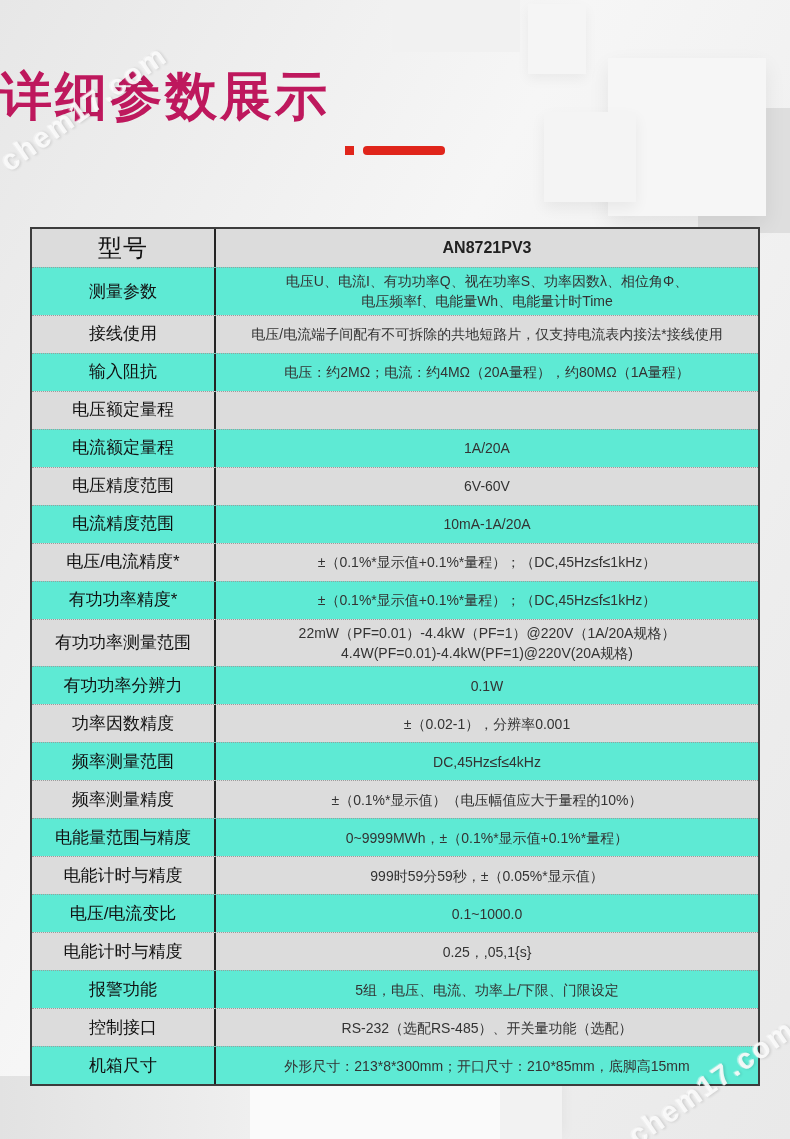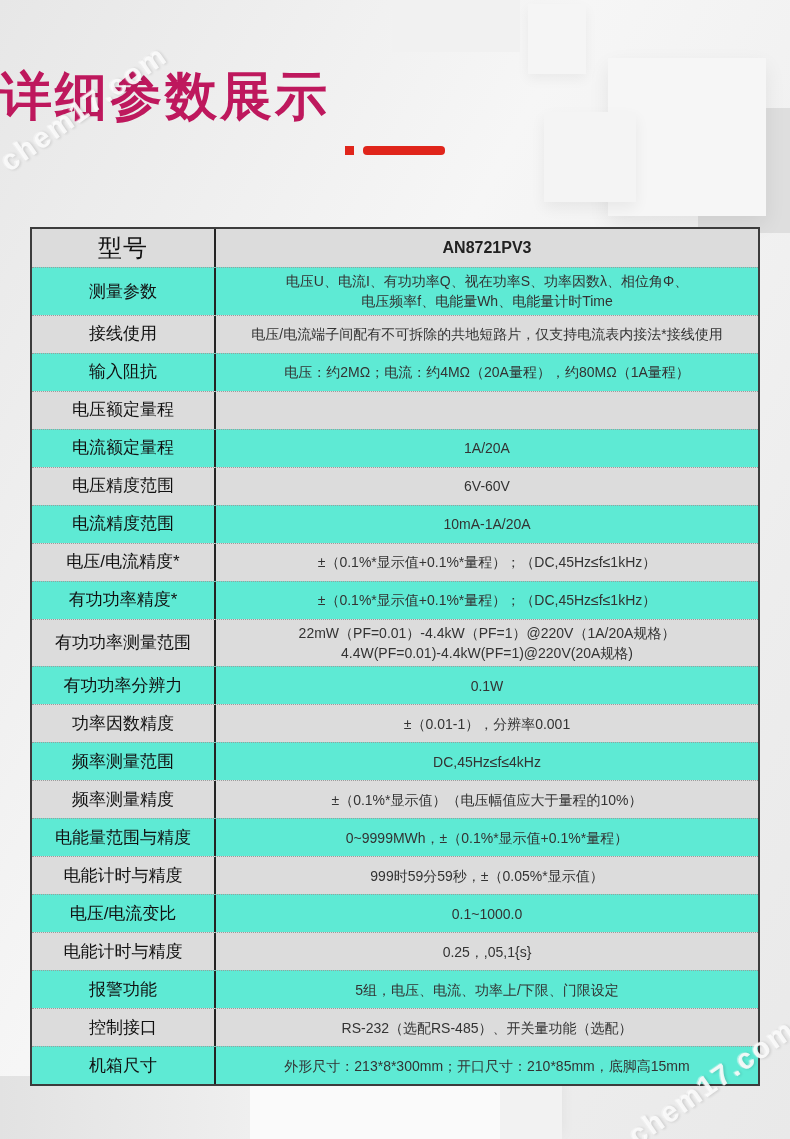--- a/index.html
+++ b/index.html
@@ -148,21 +148,21 @@
     <div class="cell label">有功功率测量范围</div>
     <div class="cell value">22mW（PF=0.01）-4.4kW（PF=1）@220V（1A/20A规格）
 4.4W(PF=0.01)-4.4kW(PF=1)@220V(20A规格)</div>
   </div>
   <div class="row">
     <div class="cell label">有功功率分辨力</div>
     <div class="cell value">0.1W</div>
   </div>
   <div class="row">
     <div class="cell label">功率因数精度</div>
-    <div class="cell value">±（0.01-1），分辨率0.001</div>
+    <div class="cell value">±（0.02-1），分辨率0.001</div>
   </div>
   <div class="row">
     <div class="cell label">频率测量范围</div>
     <div class="cell value">DC,45Hz≤f≤4kHz</div>
   </div>
   <div class="row">
     <div class="cell label">频率测量精度</div>
     <div class="cell value">±（0.1%*显示值）（电压幅值应大于量程的10%）</div>
   </div>
   <div class="row">

